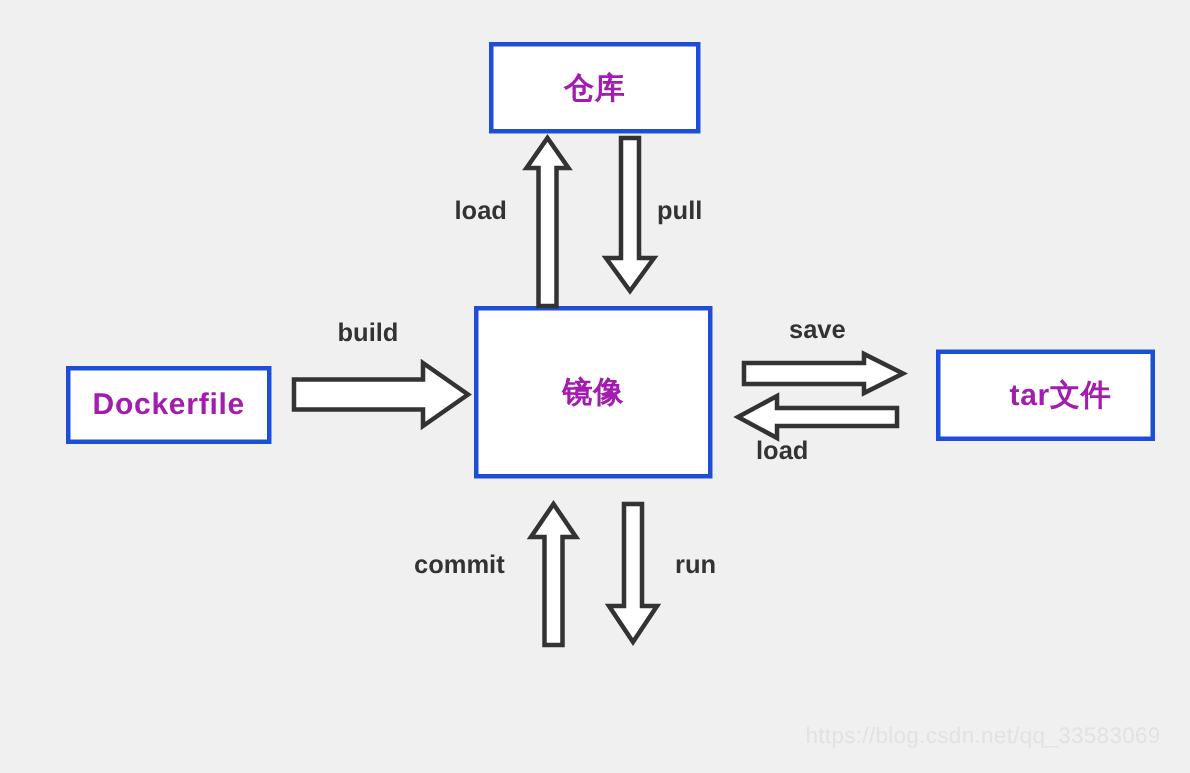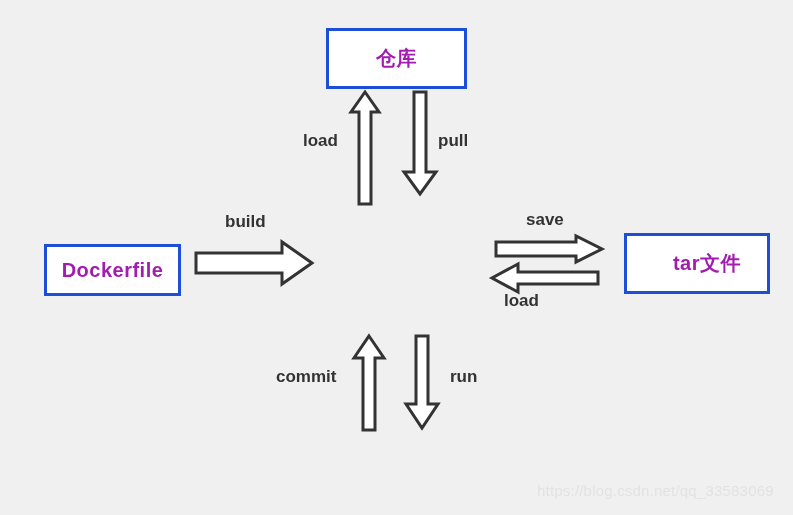--- a/index.html
+++ b/index.html
@@ -87,20 +87,23 @@
 </style>
 </head>
 <body>
 
 <div id="canvas">
 
   <div class="node node-cn" id="node-repository">
     <span>仓库</span>
   </div>
 
+  <div class="node node-cn" id="node-image">
+    <span>镜像</span>
+  </div>
 
   <div class="node node-en" id="node-dockerfile">
     <span>Dockerfile</span>
   </div>
 
   <div class="node node-mixed" id="node-tarfile">
     <span>tar文件</span>
   </div>
 
 

